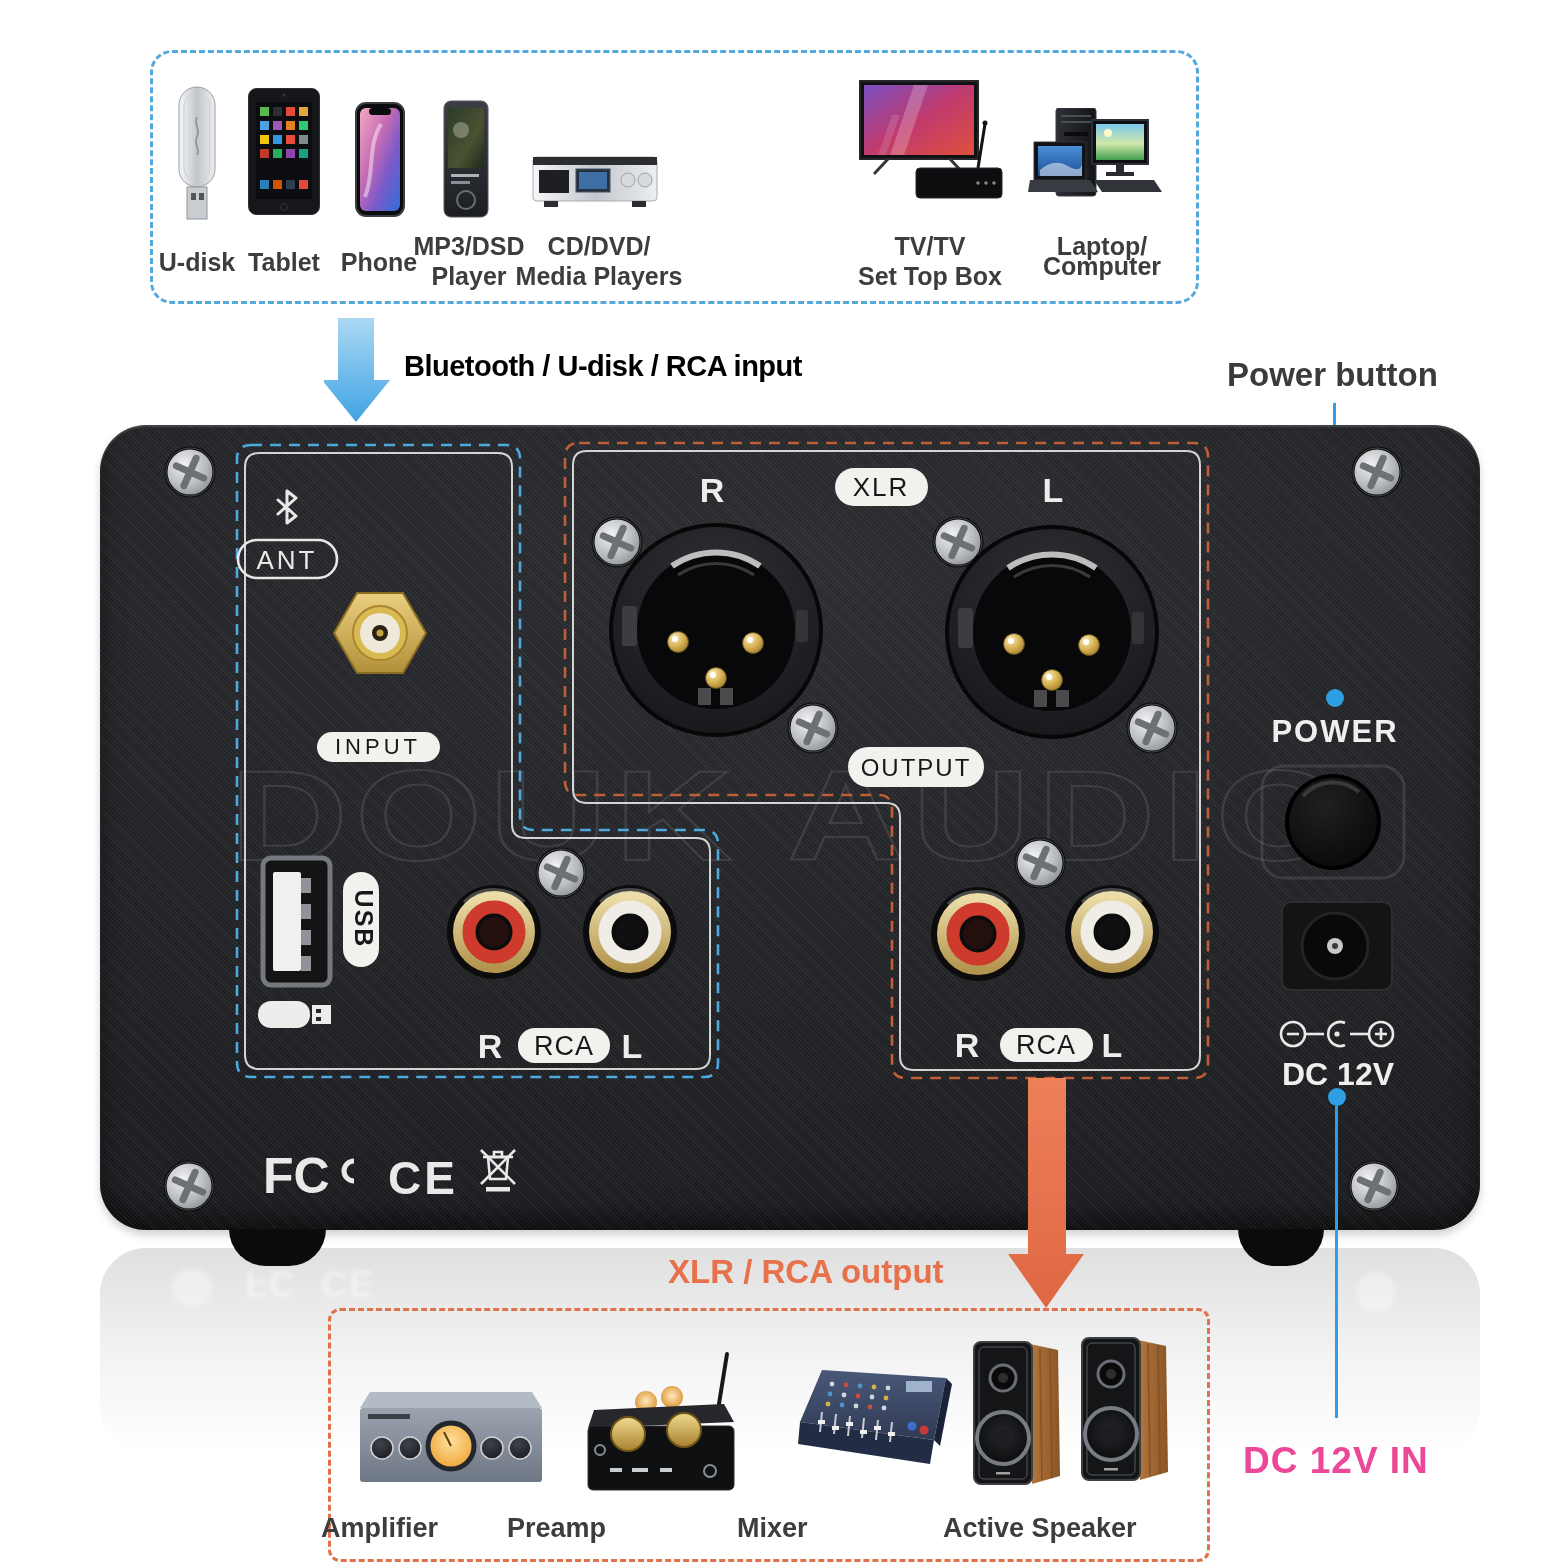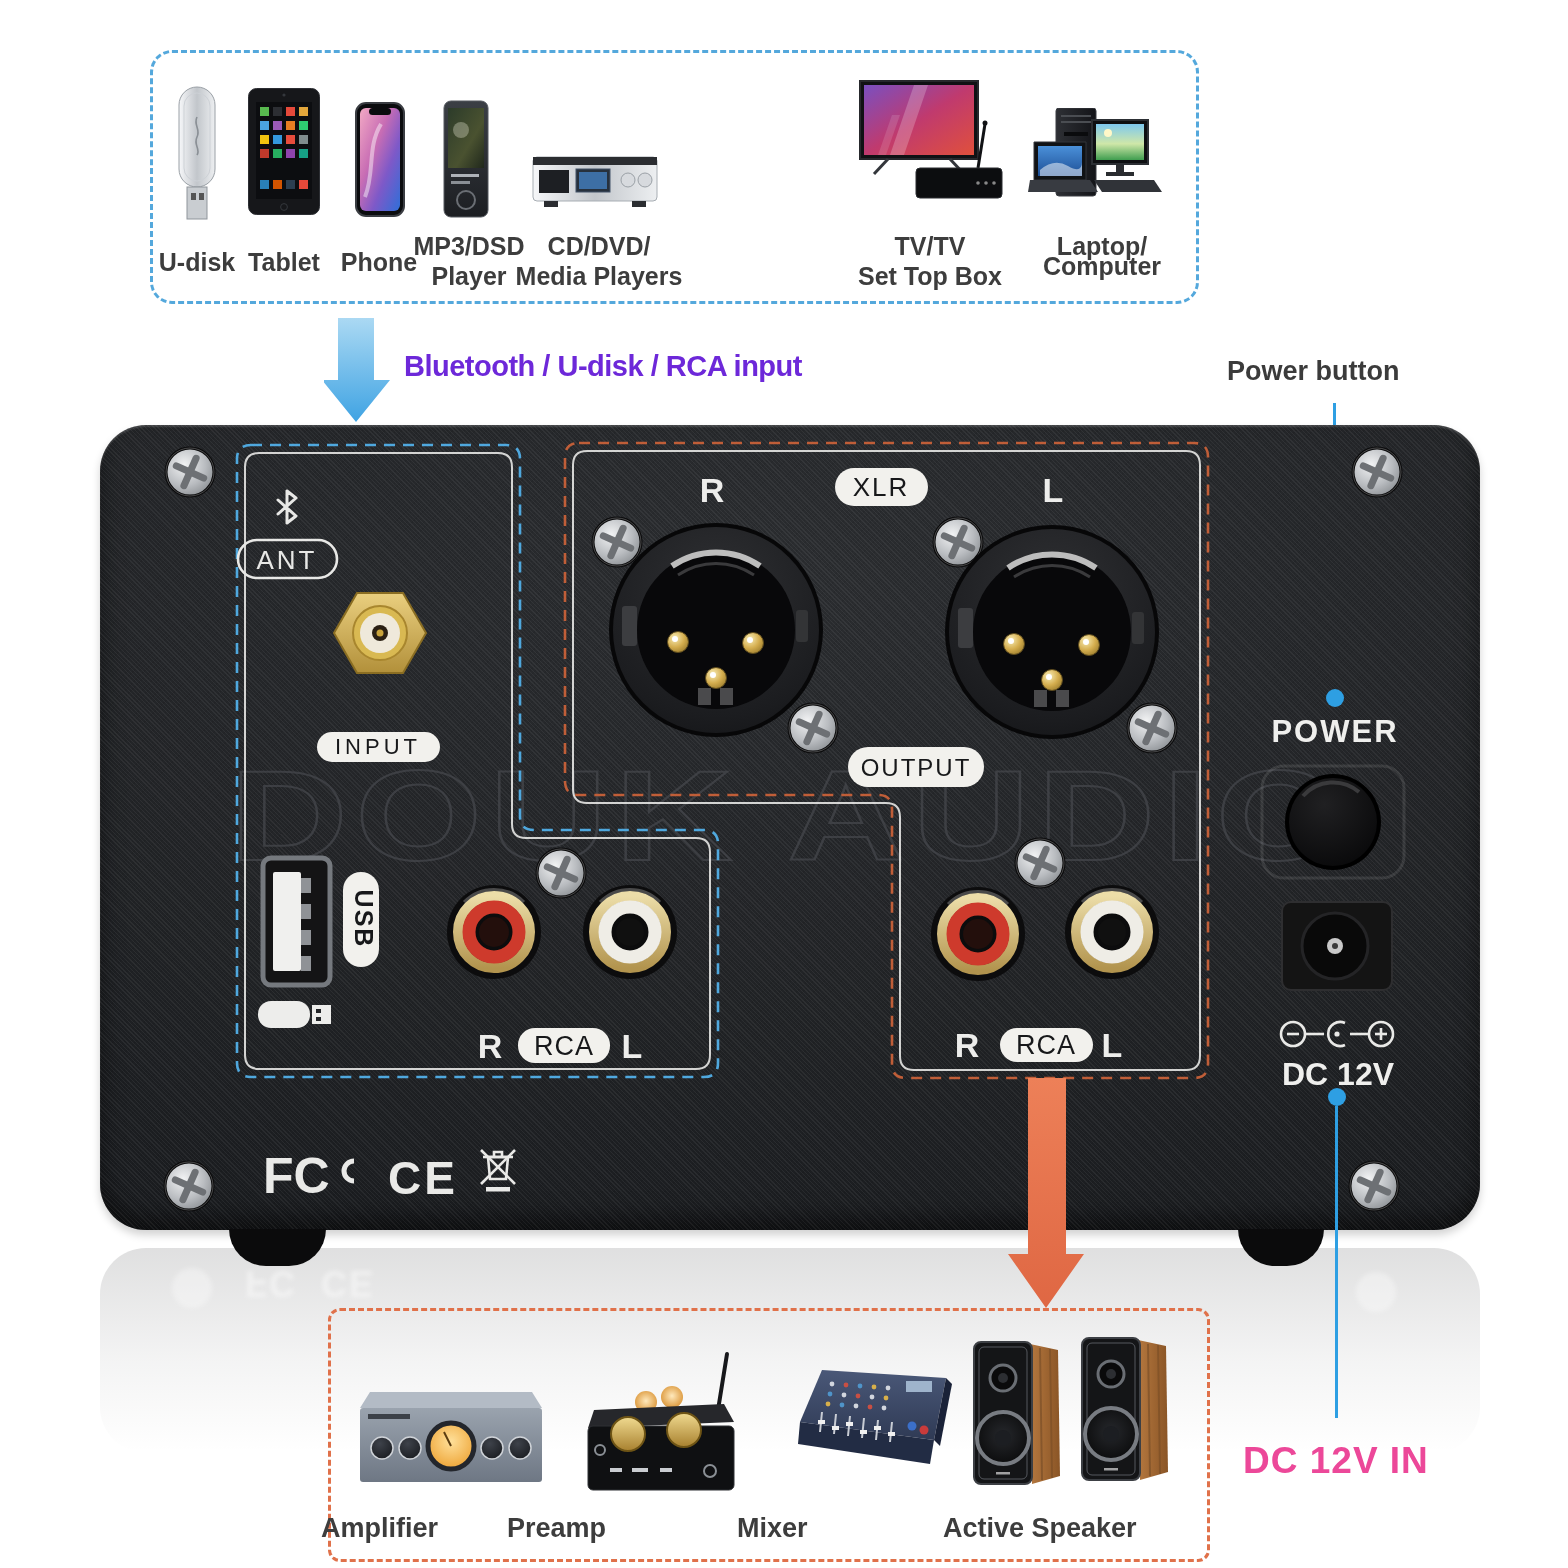--- a/index.html
+++ b/index.html
@@ -212,23 +212,23 @@
 
   <svg class="abs" style="left:324px;top:318px" width="72" height="112" viewBox="0 0 72 112">
     <defs>
       <linearGradient id="gBA" x1="0" y1="0" x2="0" y2="1">
         <stop offset="0" stop-color="#abd9f3"></stop>
           <stop offset="1" stop-color="#3fa3e3"></stop>
       </linearGradient>
     </defs>
     <polygon points="14,0 50,0 50,62 66,62 32,104 -2,62 14,62" fill="url(#gBA)"></polygon>
   </svg>
-  <div class="callout" style="left:404px;top:350px;font-size:29px;color:#6d28d9;letter-spacing:-0.5px">Bluetooth / U-disk / RCA input</div>
-
-  <div class="callout" style="left:1227px;top:356px;font-size:27px;color:#3B3B3B">Power button</div>
+  <div class="callout" style="left:404px;top:350px;font-size:29px;color:#000000;letter-spacing:-0.5px">Bluetooth / U-disk / RCA input</div>
+
+  <div class="callout" style="left:1227px;top:356px;font-size:33px;color:#3B3B3B">Power button</div>
   <div class="vline" style="left:1333px;top:403px;height:286px"></div>
 
   <div id="panel">
     <div id="panel-tex"></div>
     <svg width="1380" height="805" viewBox="0 0 1380 805">
       <defs>
         <radialGradient id="pScrewG" cx="0.38" cy="0.35" r="0.8">
           <stop offset="0" stop-color="#f2f3f4"></stop>
             <stop offset=".55" stop-color="#b9bcc0"></stop>
             <stop offset="1" stop-color="#7e8286"></stop>
@@ -437,20 +437,21 @@
 
   <svg class="abs" style="left:1008px;top:1078px" width="76" height="232" viewBox="0 0 76 232">
     <defs>
       <linearGradient id="gOA" x1="0" y1="0" x2="0" y2="1">
         <stop offset="0" stop-color="#ED8058"></stop>
           <stop offset="1" stop-color="#DF6743"></stop>
       </linearGradient>
     </defs>
     <polygon points="20,0 58,0 58,176 76,176 38,230 0,176 20,176" fill="url(#gOA)"></polygon>
   </svg>
+  <div class="callout" style="left:668px;top:1253px;font-size:33px;color:#E7714B">XLR / RCA output</div>
 
   <div id="bottom-box"></div>
 
   <svg class="abs" style="left:356px;top:1386px" width="190" height="106" viewBox="0 0 190 106">
     <defs>
       <linearGradient id="bAmp" x1="0" y1="0" x2="0" y2="1">
         <stop offset="0" stop-color="#9aa3ae"></stop>
           <stop offset="1" stop-color="#6e7784"></stop>
       </linearGradient>
       <radialGradient id="bMet" cx="0.5" cy="0.4" r="0.8">

